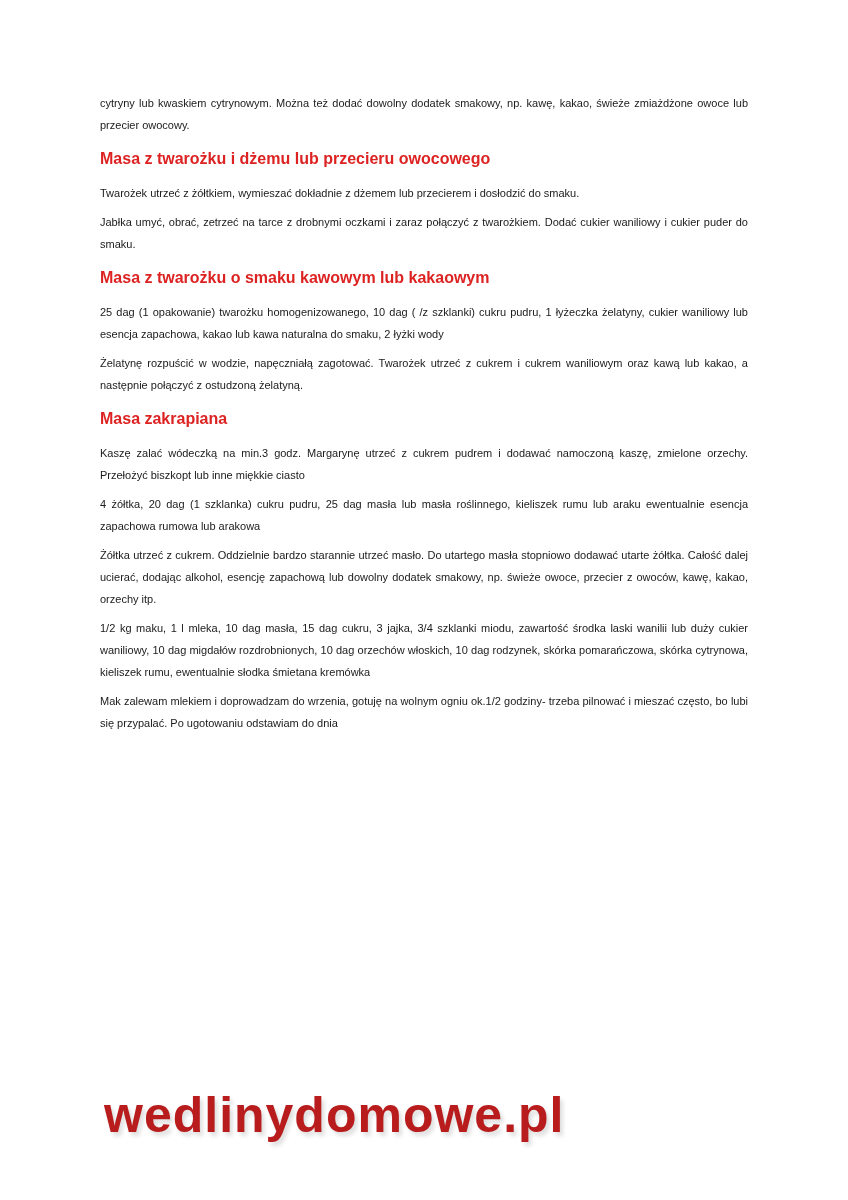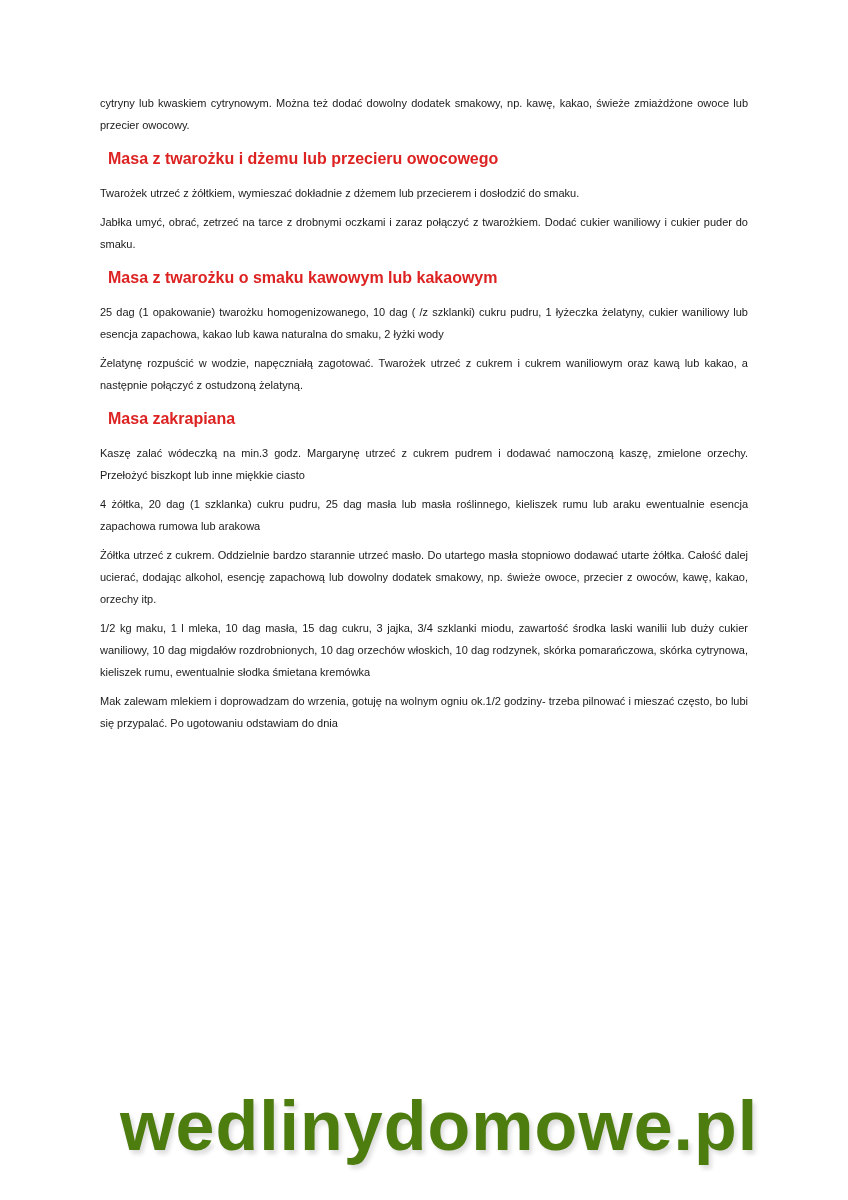--- a/index.html
+++ b/index.html
@@ -25,31 +25,31 @@
     line-height:22px;
     color:var(--body-text);
     text-align:justify;
     margin:0 0 7px 0;
   }
   .heading{
     font-size:16px;
     line-height:22px;
     font-weight:bold;
     color:var(--heading);
-    margin:12px 0 12px 8px;
+    margin:12px 0 12px 0;
   }
   .watermark{
     position:absolute;
-    left:120px;
+    left:104px;
     top:1086px;
-    font-size:70px;
+    font-size:50px;
     font-weight:bold;
     letter-spacing:1px;
     white-space:nowrap;
-    color:#4d7c0f;
+    color:#b91c1c;
     text-shadow:3px 4px 4px rgba(0,0,0,0.13), 0 0 2px rgba(0,0,0,0.05);
     user-select:none;
   }
 </style>
 </head>
 <body>
 
 <div class="page">
   <p class="para">cytryny lub kwaskiem cytrynowym. Można też dodać dowolny dodatek smakowy, np. kawę, kakao, świeże zmiażdżone owoce lub przecier owocowy.</p>
   <h2 class="heading">Masa z twarożku i dżemu lub przecieru owocowego</h2>

